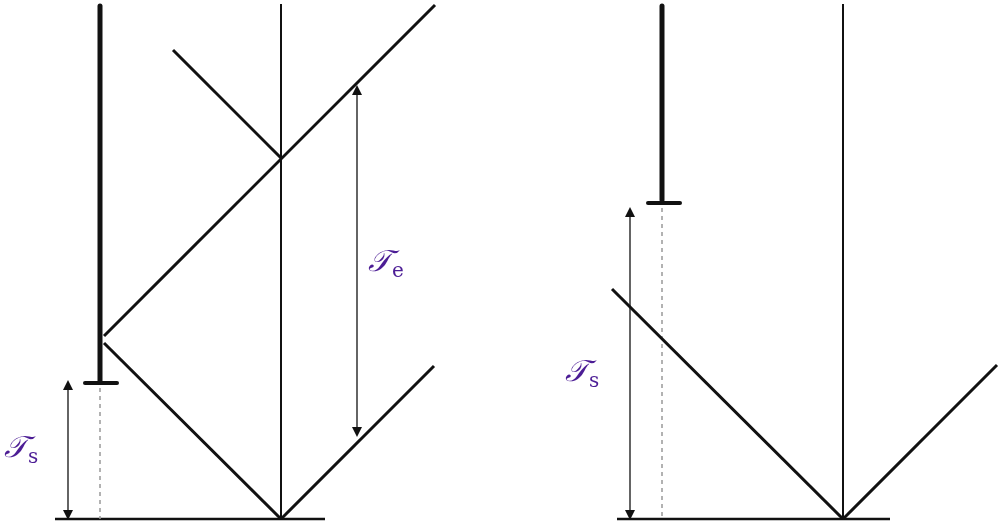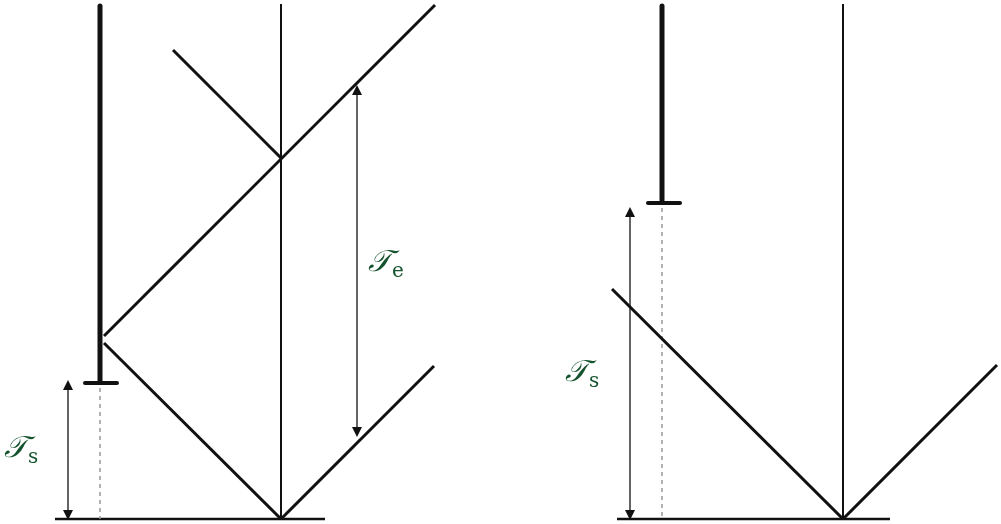--- a/index.html
+++ b/index.html
@@ -1,18 +1,18 @@
 <!DOCTYPE html>
 <html><head>
 <meta charset="utf-8">
 <style>
   html,body{margin:0;padding:0;background:#ffffff;}
   body{width:1001px;height:524px;overflow:hidden;position:relative;font-family:"DejaVu Serif",serif;}
   svg{position:absolute;left:0;top:0;}
-  .lbl{position:absolute;font-family:"DejaVu Serif",serif;color:#14532d;font-size:30px;font-style:italic;line-height:1;}
+  .lbl{position:absolute;font-family:"DejaVu Serif",serif;color:#4c1d95;font-size:30px;font-style:italic;line-height:1;}
   .lbl sub{font-style:normal;font-size:20px;vertical-align:-6px;margin-left:1px;}
 </style>
 </head>
 <body>
 
 <svg width="1001" height="524" viewBox="0 0 1001 524">
   <defs>
     <marker id="ah" markerWidth="10" markerHeight="10" refX="5" refY="5" orient="auto-start-reverse" markerUnits="userSpaceOnUse">
       <path d="M0,0 L10,5 L0,10 z" fill="#111"></path>
     </marker>

